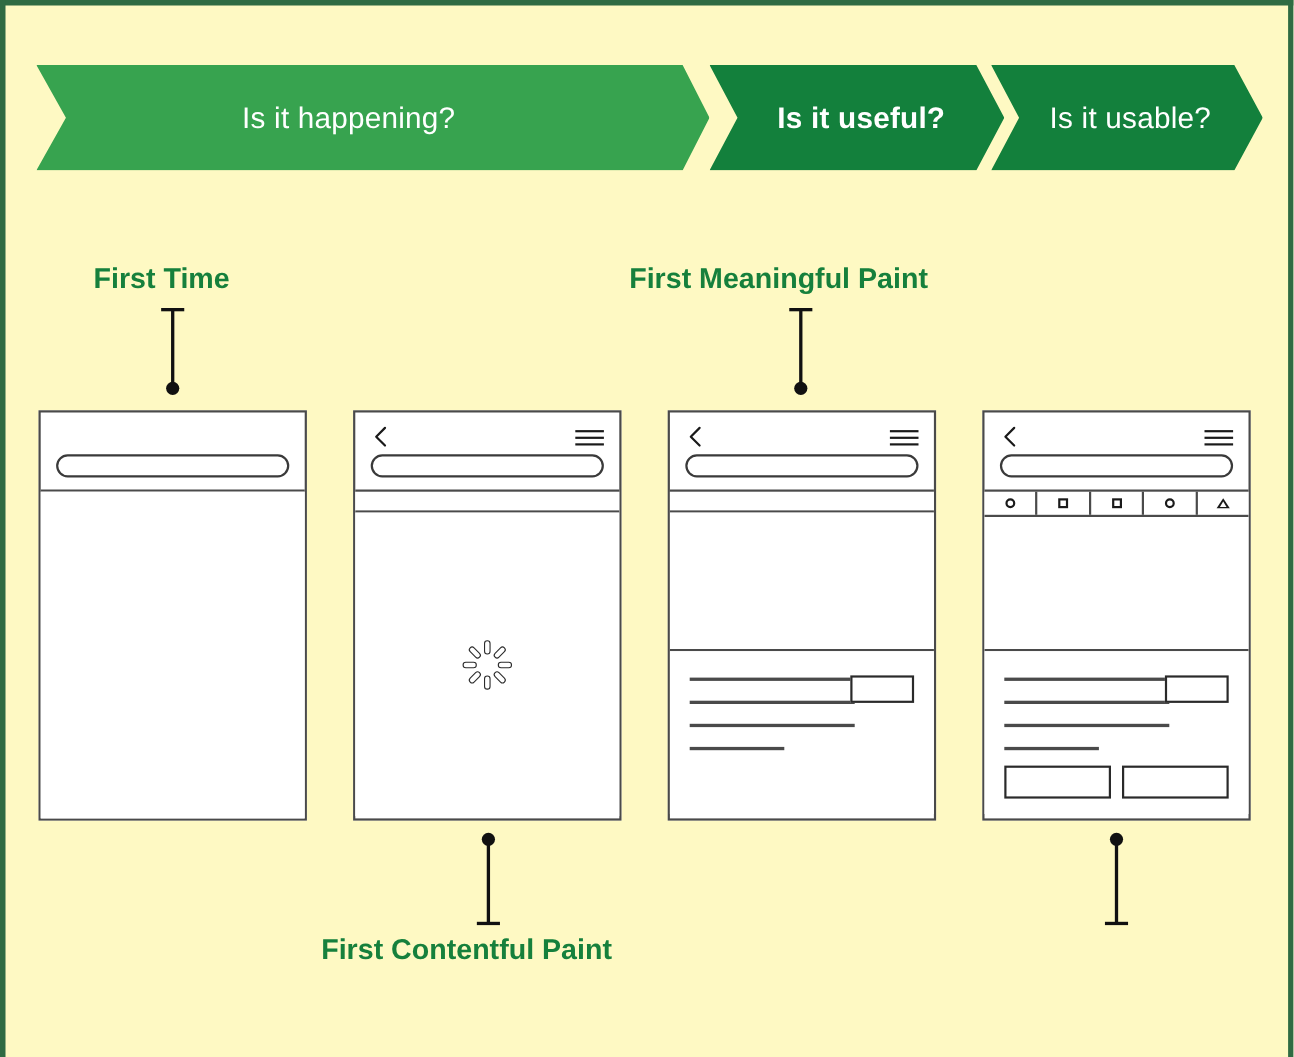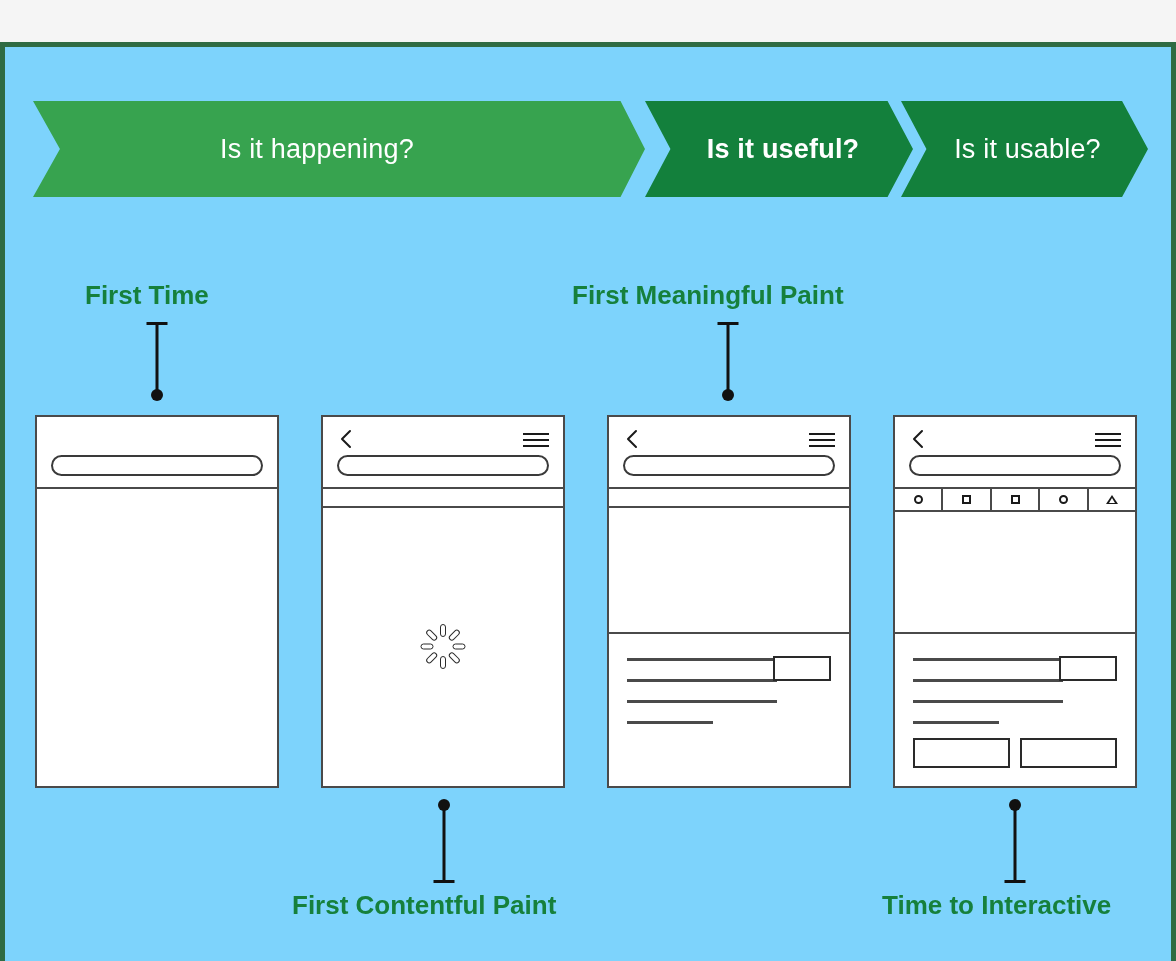--- a/index.html
+++ b/index.html
@@ -13,22 +13,21 @@
     position: relative;
   }
   
   #page-frame {
     position: absolute;
     inset: 0;
     border-top: 5px solid #2f6b43;
     border-left: 5px solid #2f6b43;
     border-right: 5px solid #2f6b43;
     border-bottom: none;
-    background: #7dd3fc;
-    margin-top: 42px;
+    background: #fef9c3;
   }
 
   
   #banner {
     position: absolute;
     left: 28px;
     top: 54px;
     width: 1115px;
     height: 96px;
   }
@@ -308,21 +307,20 @@
       <span class="chev-label">Is it useful?</span>
     </div>
     <div class="chev chev-3">
       <span class="chev-label">Is it usable?</span>
     </div>
   </div>
 
   <div class="metric-label" id="label-fp">First Time</div>
   <div class="metric-label" id="label-fcp">First Contentful Paint</div>
   <div class="metric-label" id="label-fmp">First Meaningful Paint</div>
-  <div class="metric-label" id="label-tti">Time to Interactive</div>
 
   <div class="connector conn-top" id="conn-fp">
     <div class="cap"></div>
     <div class="stem"></div>
     <div class="dot"></div>
   </div>
   <div class="connector conn-top" id="conn-fmp">
     <div class="cap"></div>
     <div class="stem"></div>
     <div class="dot"></div>

